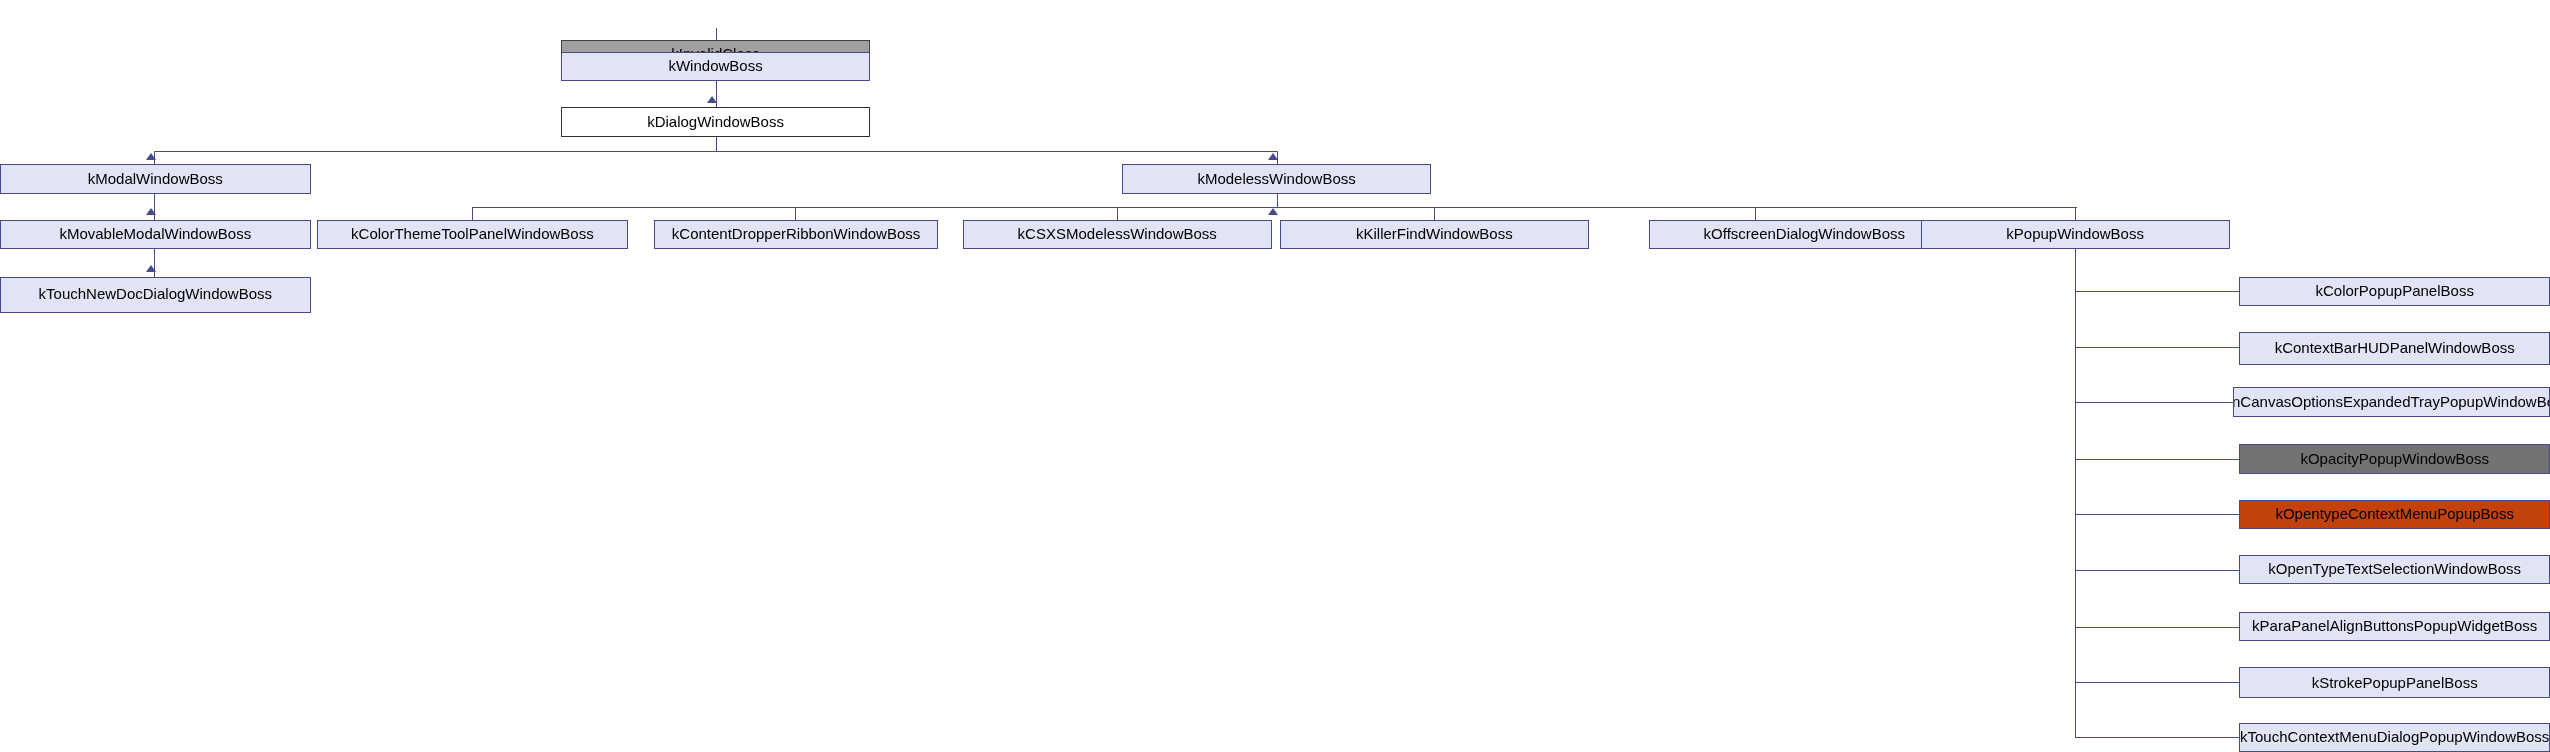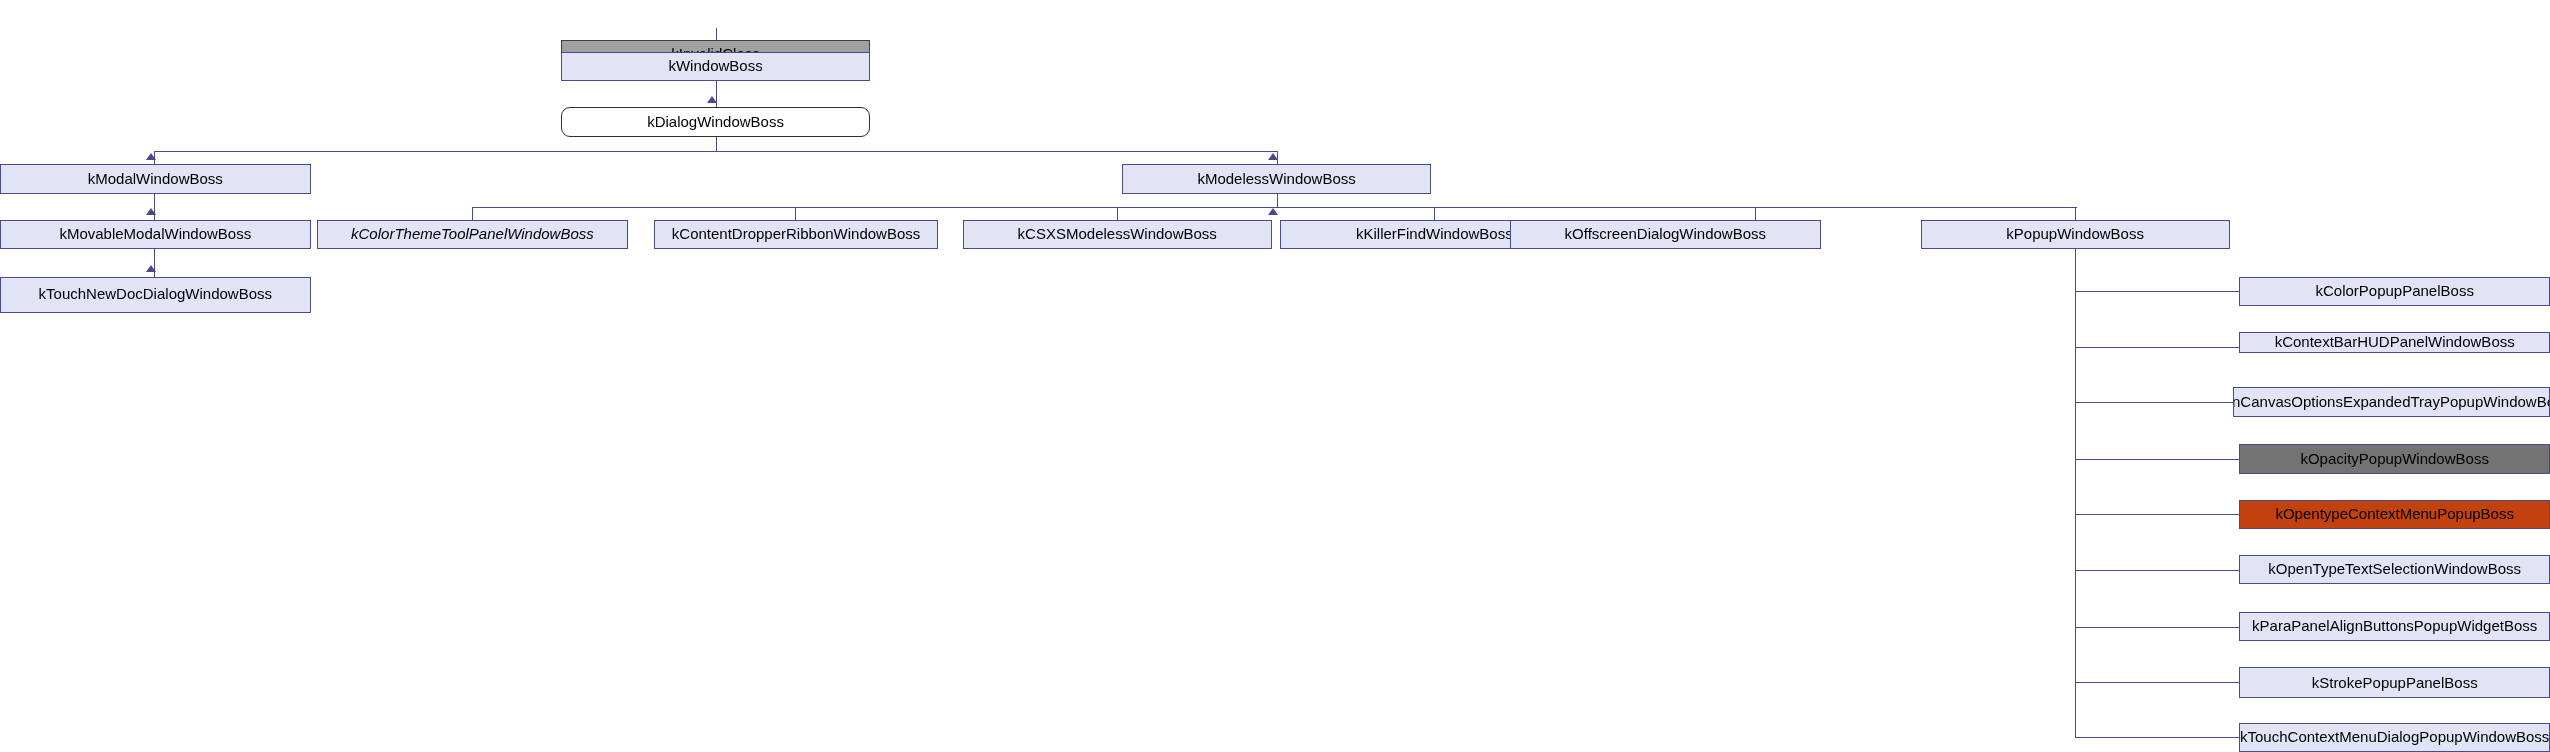--- a/index.html
+++ b/index.html
@@ -31,21 +31,20 @@
     overflow: hidden;
   }
   .node.root {
     background: #a0a0a0;
     border-color: #404040;
     margin-top: 40px;
   }
   .node.current {
     background: #ffffff;
     border-color: #303030;
-    border-radius: 9px;
   }
   .edge {
     position: absolute;
     background: #4a4a8a;
   }
   .edge.h { height: 1px; }
   .edge.v { width: 1px; }
   .arrow {
     position: absolute;
     width: 0;
@@ -103,45 +102,45 @@
     </div>
     <div class="node" style="left: 0px; top: 164.398px; width: 310.619px; height: 29.2987px; background: rgb(224, 228, 244);">
       <span>kModalWindowBoss</span>
     </div>
     <div class="node" style="left: 1122.13px; top: 164.398px; width: 308.992px; height: 29.2987px; background: rgb(224, 228, 244);">
       <span>kModelessWindowBoss</span>
     </div>
     <div class="node" style="left: 0px; top: 219.74px; width: 310.619px; height: 29.2987px; background: rgb(224, 228, 244);">
       <span>kMovableModalWindowBoss</span>
     </div>
-    <div class="node" style="left: 317.124px; top: 219.74px; width: 310.619px; height: 29.2987px; background: rgb(224, 228, 244); font-style: italic;">
+    <div class="node" style="left: 317.124px; top: 219.74px; width: 310.619px; height: 29.2987px; background: rgb(224, 228, 244);">
       <span>kColorThemeToolPanelWindowBoss</span>
     </div>
     <div class="node" style="left: 653.763px; top: 219.74px; width: 284.598px; height: 29.2987px; background: rgb(224, 228, 244);">
       <span>kContentDropperRibbonWindowBoss</span>
     </div>
     <div class="node" style="left: 962.755px; top: 219.74px; width: 308.992px; height: 29.2987px; background: rgb(224, 228, 244);">
       <span>kCSXSModelessWindowBoss</span>
     </div>
     <div class="node" style="left: 1279.88px; top: 219.74px; width: 308.992px; height: 29.2987px; background: rgb(224, 228, 244);">
       <span>kKillerFindWindowBoss</span>
     </div>
-    <div class="node" style="left: 1510px; top: 219.74px; width: 310.619px; height: 29.2987px; background: rgb(224, 228, 244);">
+    <div class="node" style="left: 1649px; top: 219.74px; width: 310.619px; height: 29.2987px; background: rgb(224, 228, 244);">
       <span>kOffscreenDialogWindowBoss</span>
     </div>
     <div class="node" style="left: 1920.63px; top: 219.74px; width: 308.992px; height: 29.2987px; background: rgb(224, 228, 244);">
       <span>kPopupWindowBoss</span>
     </div>
     <div class="node" style="left: 0px; top: 276.71px; width: 310.619px; height: 36px; background: rgb(224, 228, 244);">
       <span>kTouchNewDocDialogWindowBoss</span>
     </div>
     <div class="node" style="left: 2239.38px; top: 276.71px; width: 310.619px; height: 29.2987px; background: rgb(224, 228, 244);">
       <span>kColorPopupPanelBoss</span>
     </div>
-    <div class="node" style="left: 2239.38px; top: 332.052px; width: 310.619px; height: 21px; background: rgb(224, 228, 244);">
+    <div class="node" style="left: 2239.38px; top: 332.052px; width: 310.619px; height: 33px; background: rgb(224, 228, 244);">
       <span>kContextBarHUDPanelWindowBoss</span>
     </div>
     <div class="node" style="left: 2232.88px; top: 387.394px; width: 317.124px; height: 29.2987px; background: rgb(224, 228, 244);">
       <span>kOnCanvasOptionsExpandedTrayPopupWindowBoss</span>
     </div>
     <div class="node" style="left: 2239.38px; top: 444.364px; width: 310.619px; height: 29.2987px; background: #737373;">
       <span>kOpacityPopupWindowBoss</span>
     </div>
     <div class="node" style="left: 2239.38px; top: 499.706px; width: 310.619px; height: 29.2987px; background: #c2410c;">
       <span>kOpentypeContextMenuPopupBoss</span>

